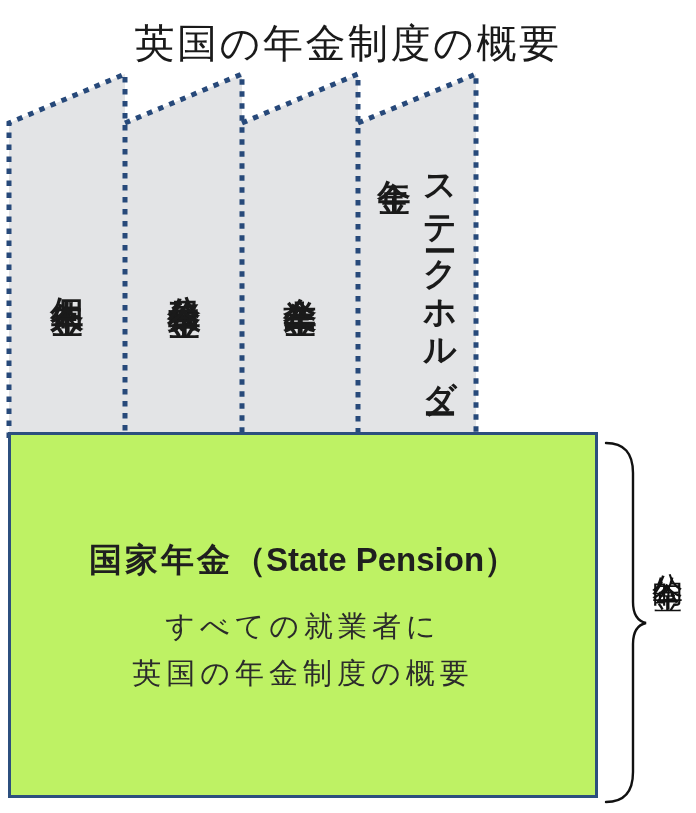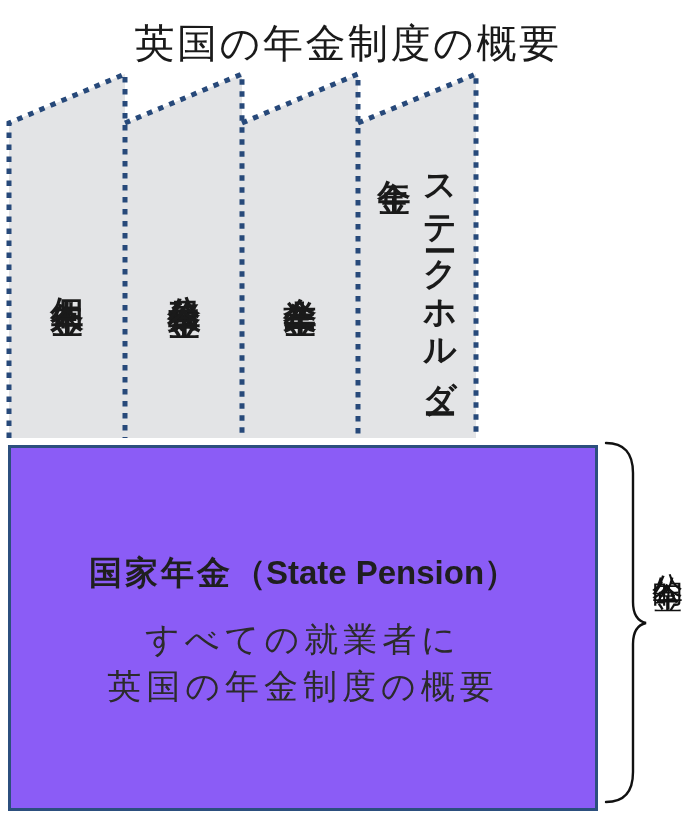--- a/index.html
+++ b/index.html
@@ -46,26 +46,26 @@
   }
   .pillar-label.two-line {
     line-height: 46px;
   }
   .pillar-label.two-line span {
     display: block;
   }
   .state-box {
     position: absolute;
     left: 8px;
-    top: 445px;
+    top: 432px;
     width: 590px;
     height: 366px;
     box-sizing: border-box;
     border: 3px solid #2c4f7e;
-    background: #8b5cf6;
+    background: #bef264;
   }
   .box-heading {
     position: absolute;
     top: 103px;
     left: 0;
     width: 100%;
     text-align: center;
     font-size: 33px;
     color: #1f1f1f;
     white-space: nowrap;
@@ -77,21 +77,21 @@
   .box-heading .en {
     font-weight: 600;
     letter-spacing: 0;
   }
   .box-body {
     position: absolute;
     top: 168px;
     left: 0;
     width: 100%;
     text-align: center;
-    font-size: 34px;
+    font-size: 29px;
     font-weight: 400;
     line-height: 47px;
     letter-spacing: 5px;
     color: #2b2b2b;
   }
   .brace-svg {
     position: absolute;
     left: 596px;
     top: 436px;
   }

